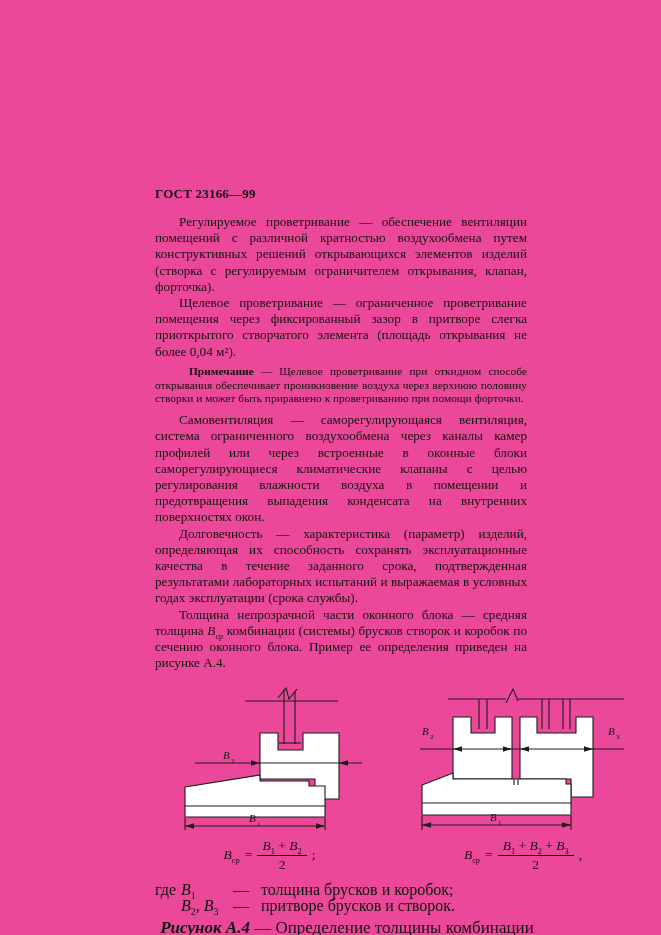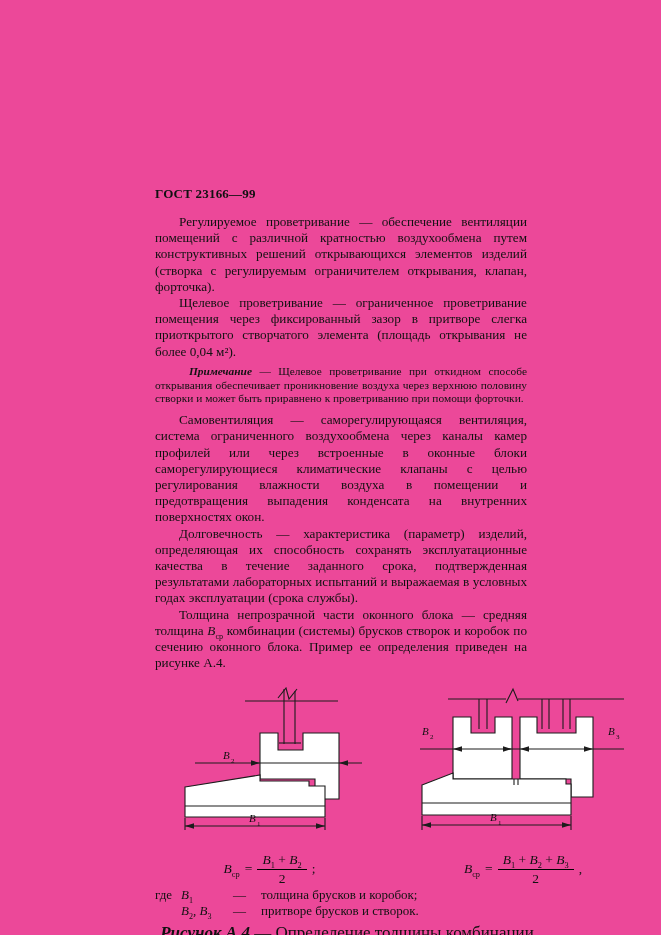--- a/index.html
+++ b/index.html
@@ -7,36 +7,36 @@
     width:661px;height:935px;background:#ec4899;overflow:hidden;position:relative;
     font-family:"Liberation Serif","DejaVu Serif",serif;color:#111;
     margin:0 auto;box-sizing:border-box;
   }
   .content{position:absolute;left:155px;top:186px;width:372px;}
   .docnum{font-weight:bold;font-size:13px;letter-spacing:.2px;margin:0 0 12px 0;}
   p.body{font-size:13.2px;line-height:16.2px;text-align:justify;text-indent:24px;margin:0;}
   p.body b{font-weight:normal;}
   sub{font-size:.62em;font-style:normal;line-height:0;}
   .note{font-size:11.4px;line-height:13.8px;text-align:justify;text-indent:34px;margin:5px 0 6px 0;}
-  .note .nlabel{font-weight:bold;font-style:italic;}
+  .note .nlabel{font-weight:bold;}
   .figrow{display:flex;gap:26px;margin:16px 0 0 2px;}
   .figcol{display:flex;flex-direction:column;align-items:center;}
   svg.diagram{display:block;}
   svg.diagram path, svg.diagram line, svg.diagram polyline{fill:none;stroke:#1c1c1c;stroke-width:1.1;}
   svg.diagram path.solid{fill:#ffffff;}
   svg.diagram polygon{fill:#1c1c1c;stroke:none;}
   .svgtxt{font-family:"Liberation Serif","DejaVu Serif",serif;font-style:italic;font-size:11px;fill:#111;stroke:none !important;}
   .svgsub{font-family:"Liberation Serif","DejaVu Serif",serif;font-size:7px;fill:#111;stroke:none !important;}
   .formula{display:flex;align-items:center;justify-content:center;gap:5px;
-           font-size:13.5px;margin-top:17px;}
+           font-size:13.5px;margin-top:3px;}
   .formula .it{font-style:italic;}
   .frac{display:inline-flex;flex-direction:column;align-items:center;line-height:1.15;}
   .frac .num{border-bottom:1.1px solid #000;padding:0 5px 1px 5px;}
   .frac .den{padding-top:1px;}
-  .legend{font-size:13px;line-height:16.5px;margin-left:0;}
+  .legend{margin-top:9px;font-size:16px;line-height:16.5px;margin-left:0;}
   .legend-row{display:flex;align-items:baseline;}
   .lg-where{width:26px;flex:0 0 auto;}
   .lg-sym{width:52px;flex:0 0 auto;font-style:italic;}
   .lg-dash{width:28px;flex:0 0 auto;text-align:left;}
   .lg-text{flex:1;}
   .caption{width:420px;margin-left:-18px;margin-top:5px;text-align:center;
            font-size:17px;line-height:16.5px;}
   .cap-label{font-weight:bold;font-style:italic;}
 </style>
 </head>

